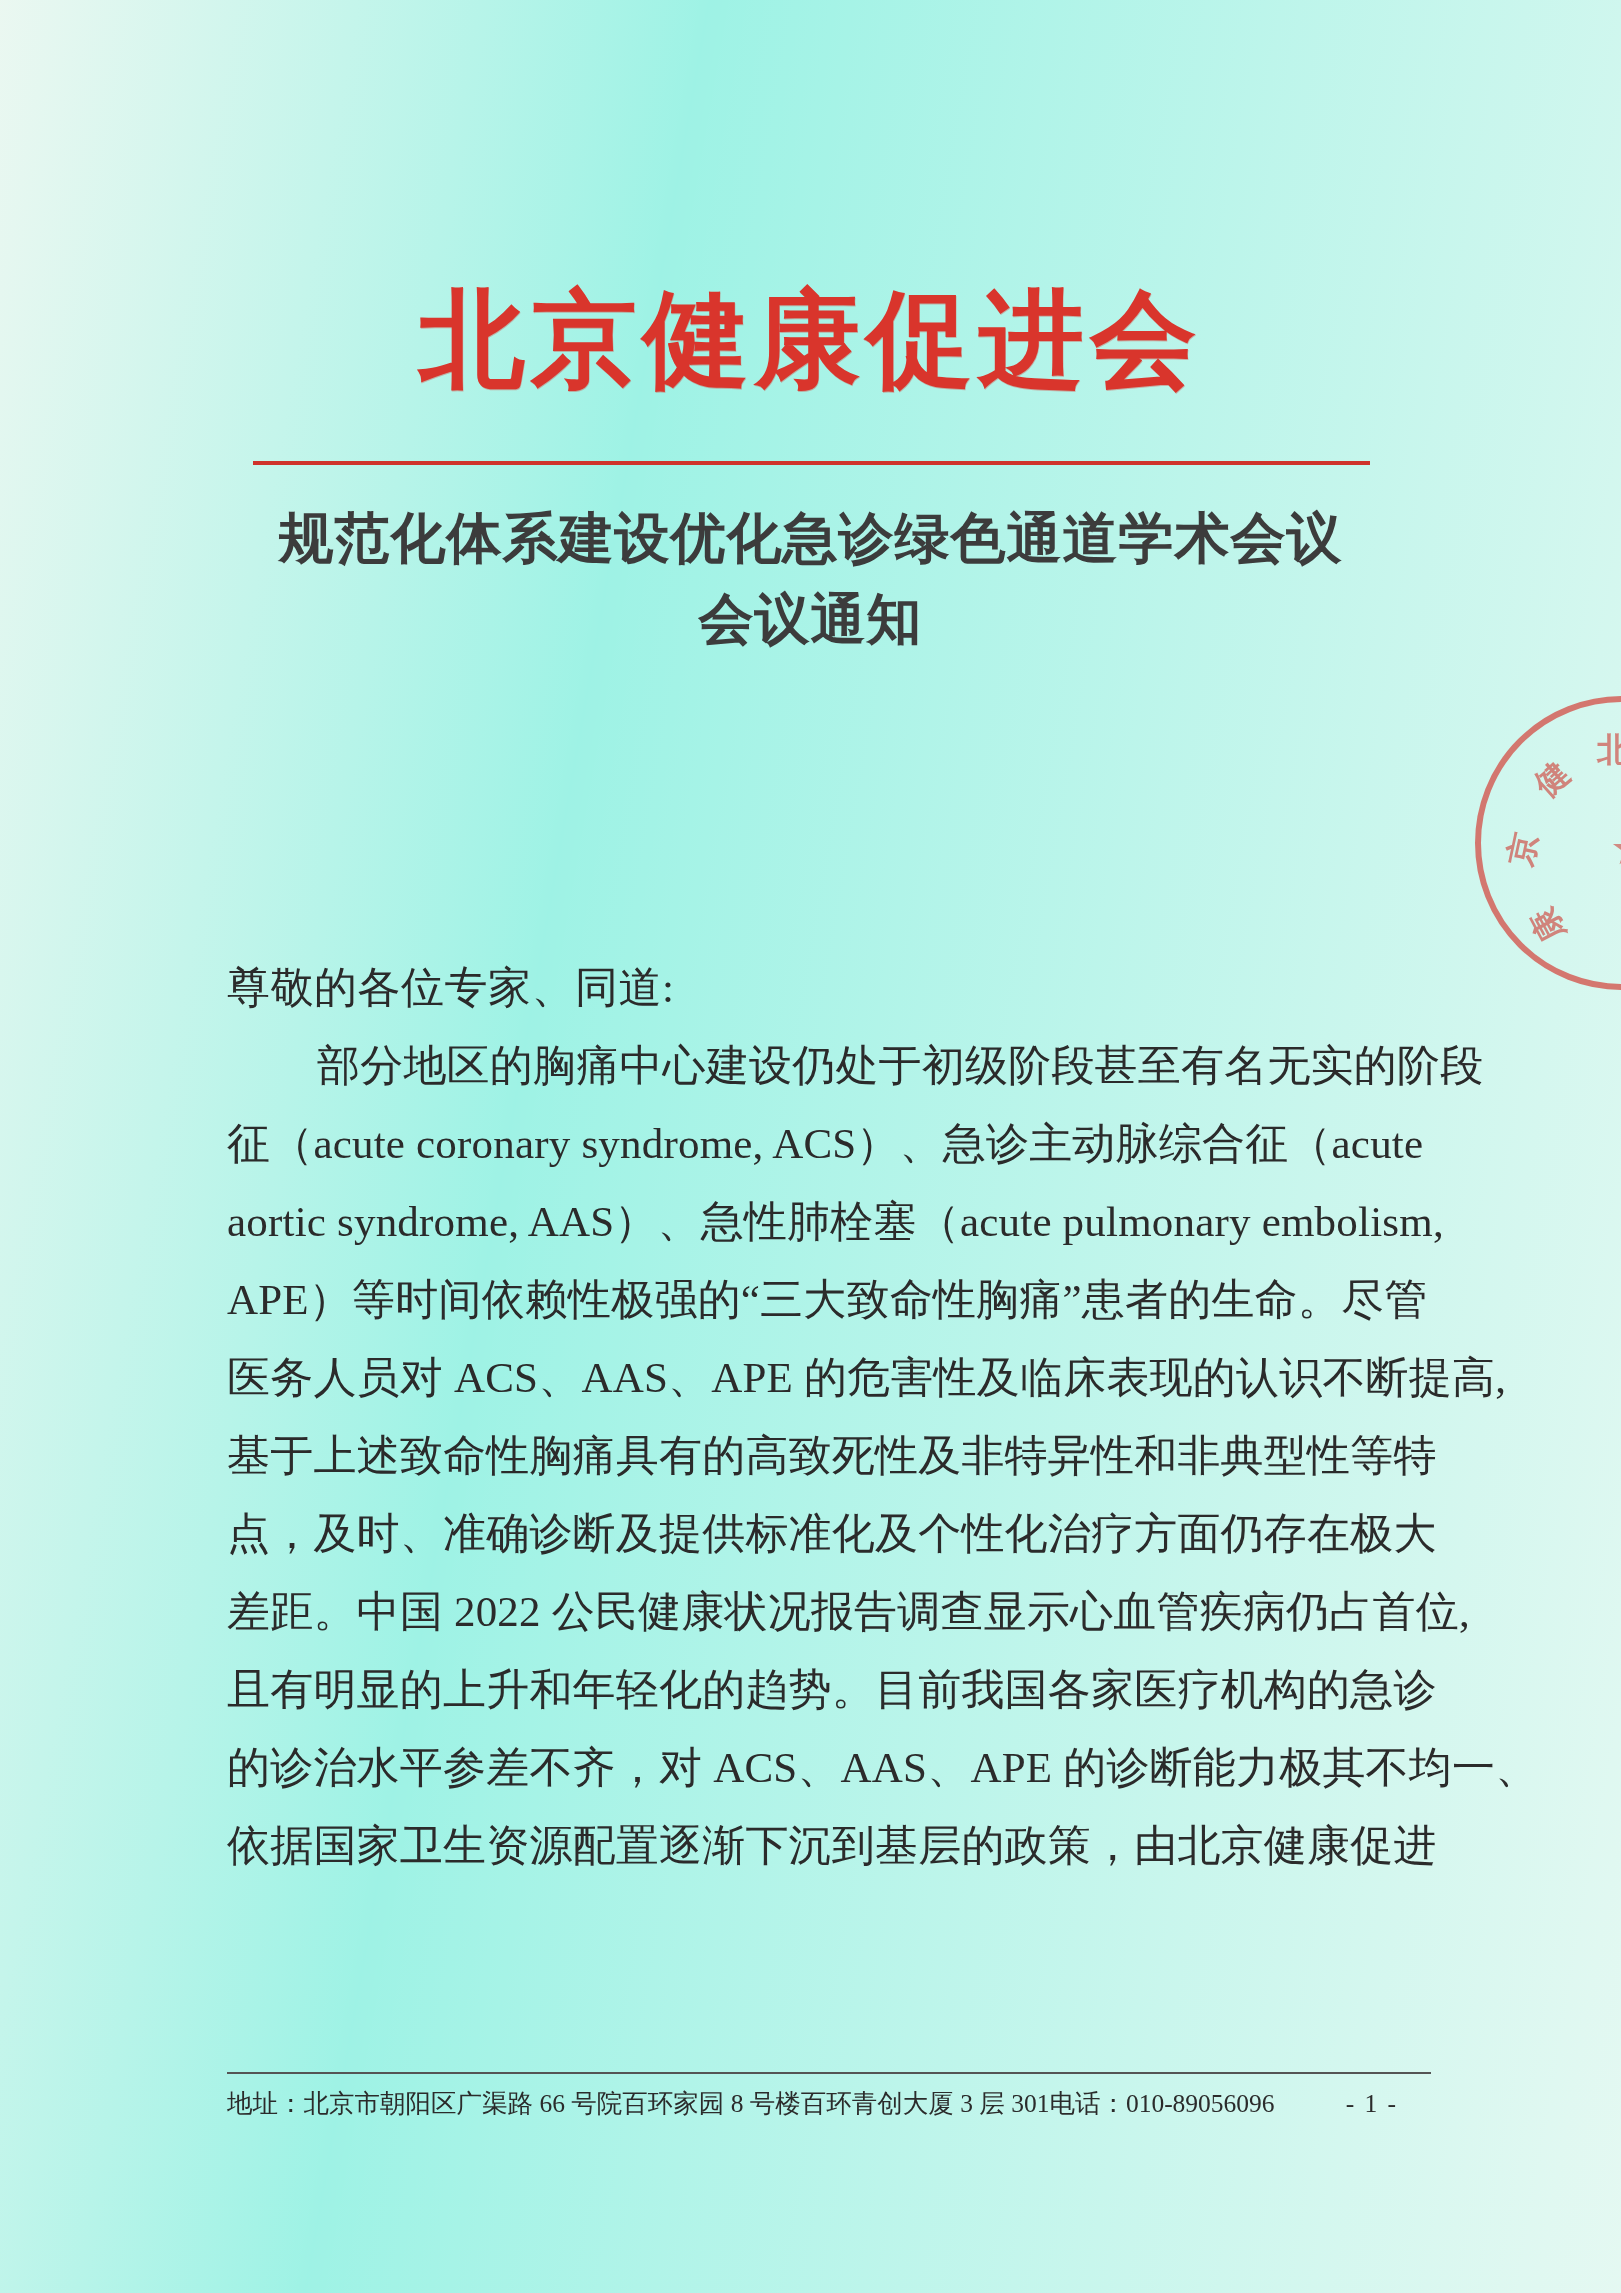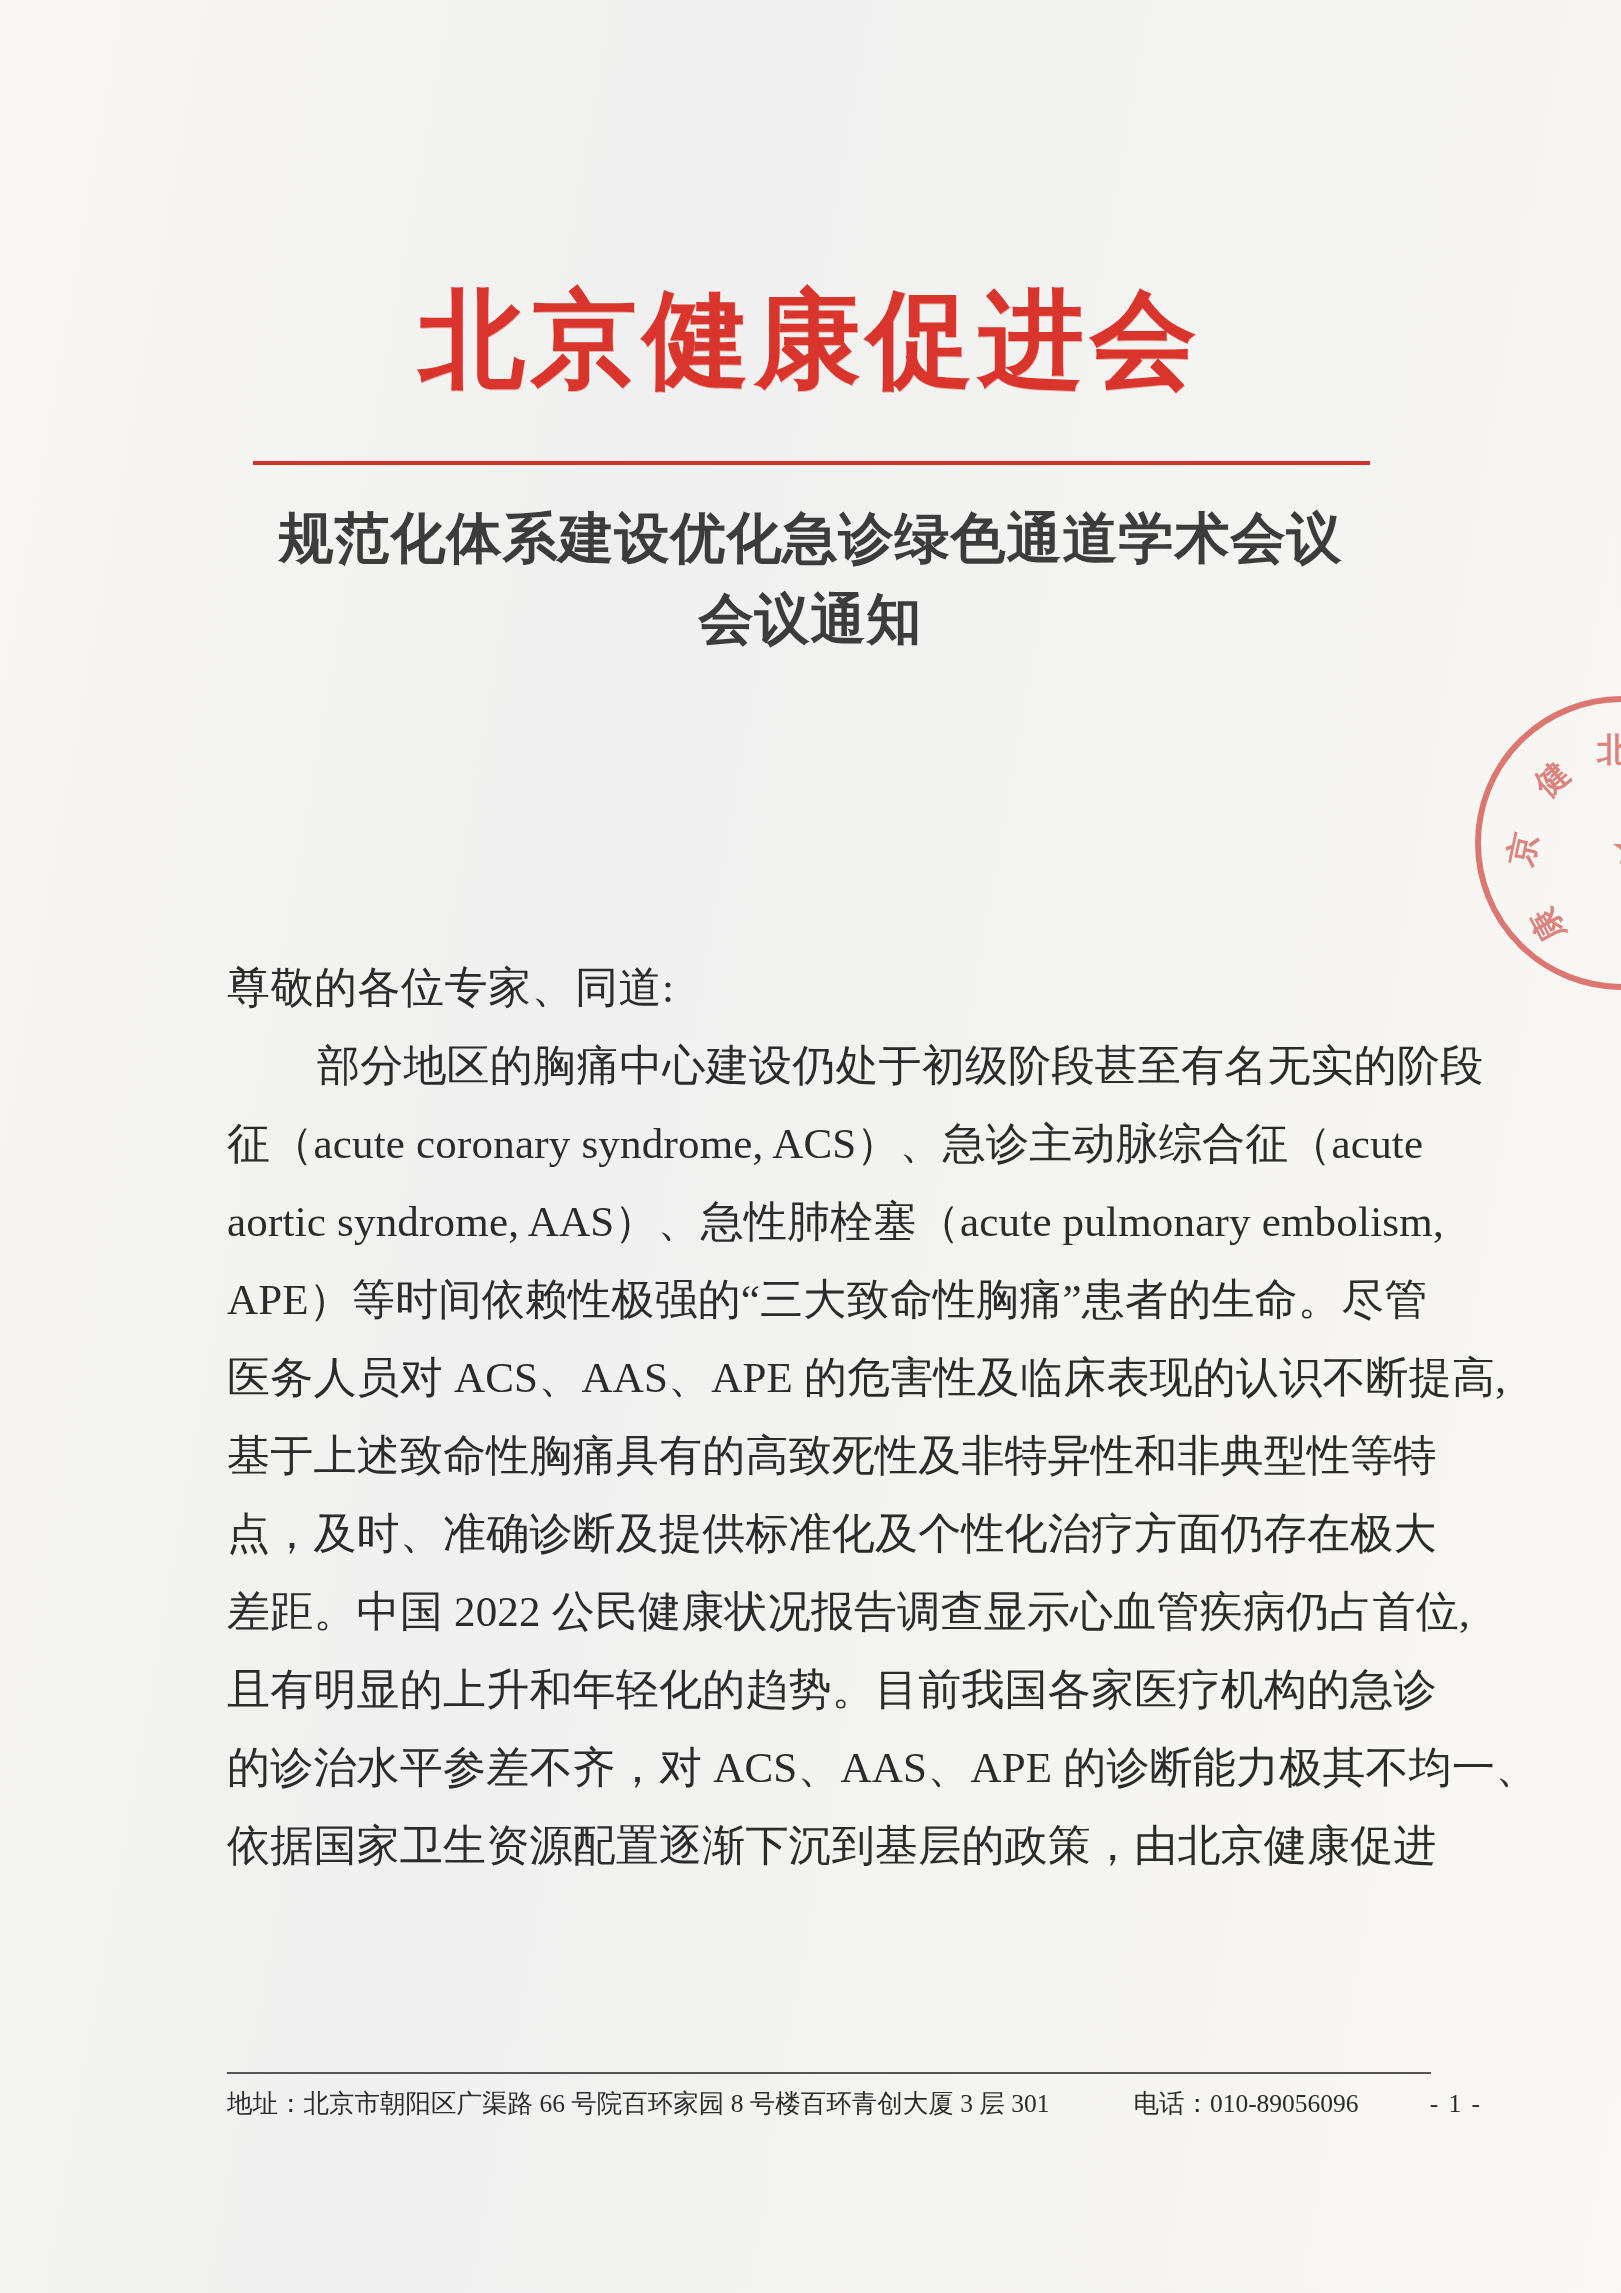--- a/index.html
+++ b/index.html
@@ -5,21 +5,21 @@
   html, body {
     margin: 0;
     padding: 0;
     background: #ffffff;
   }
 
   #page {
     position: relative;
     width: 1621px;
     height: 2294px;
-    background: #e5e5e5;
+    background: #5eead4;
     overflow: hidden;
     font-family: "Liberation Serif", "DejaVu Serif", serif;
   }
 
   
   #paper-texture {
     position: absolute;
     inset: 0;
     background:
       linear-gradient(100deg, rgba(250,249,244,0.9) 0%, rgba(255,255,255,0.4) 35%, rgba(252,251,247,0.85) 100%);
@@ -154,21 +154,21 @@
     width: 1204px;
     display: flex;
     align-items: center;
     font-family: "Liberation Serif", "DejaVu Serif", serif;
     font-size: 25.5px;
     color: #2b2b2b;
     white-space: nowrap;
   }
 
   #footer-address { flex: 0 0 auto; }
-  #footer-phone { margin-left: 84px; flex: 0 0 auto; }
+  #footer-phone { flex: 0 0 auto; }
   #footer-page { margin-left: 71px; flex: 0 0 auto; letter-spacing: 2px; }
 </style>
 </head>
 <body>
 
 <div id="page">
 
   <div id="paper-texture"></div>
 
   <div id="letterhead">

